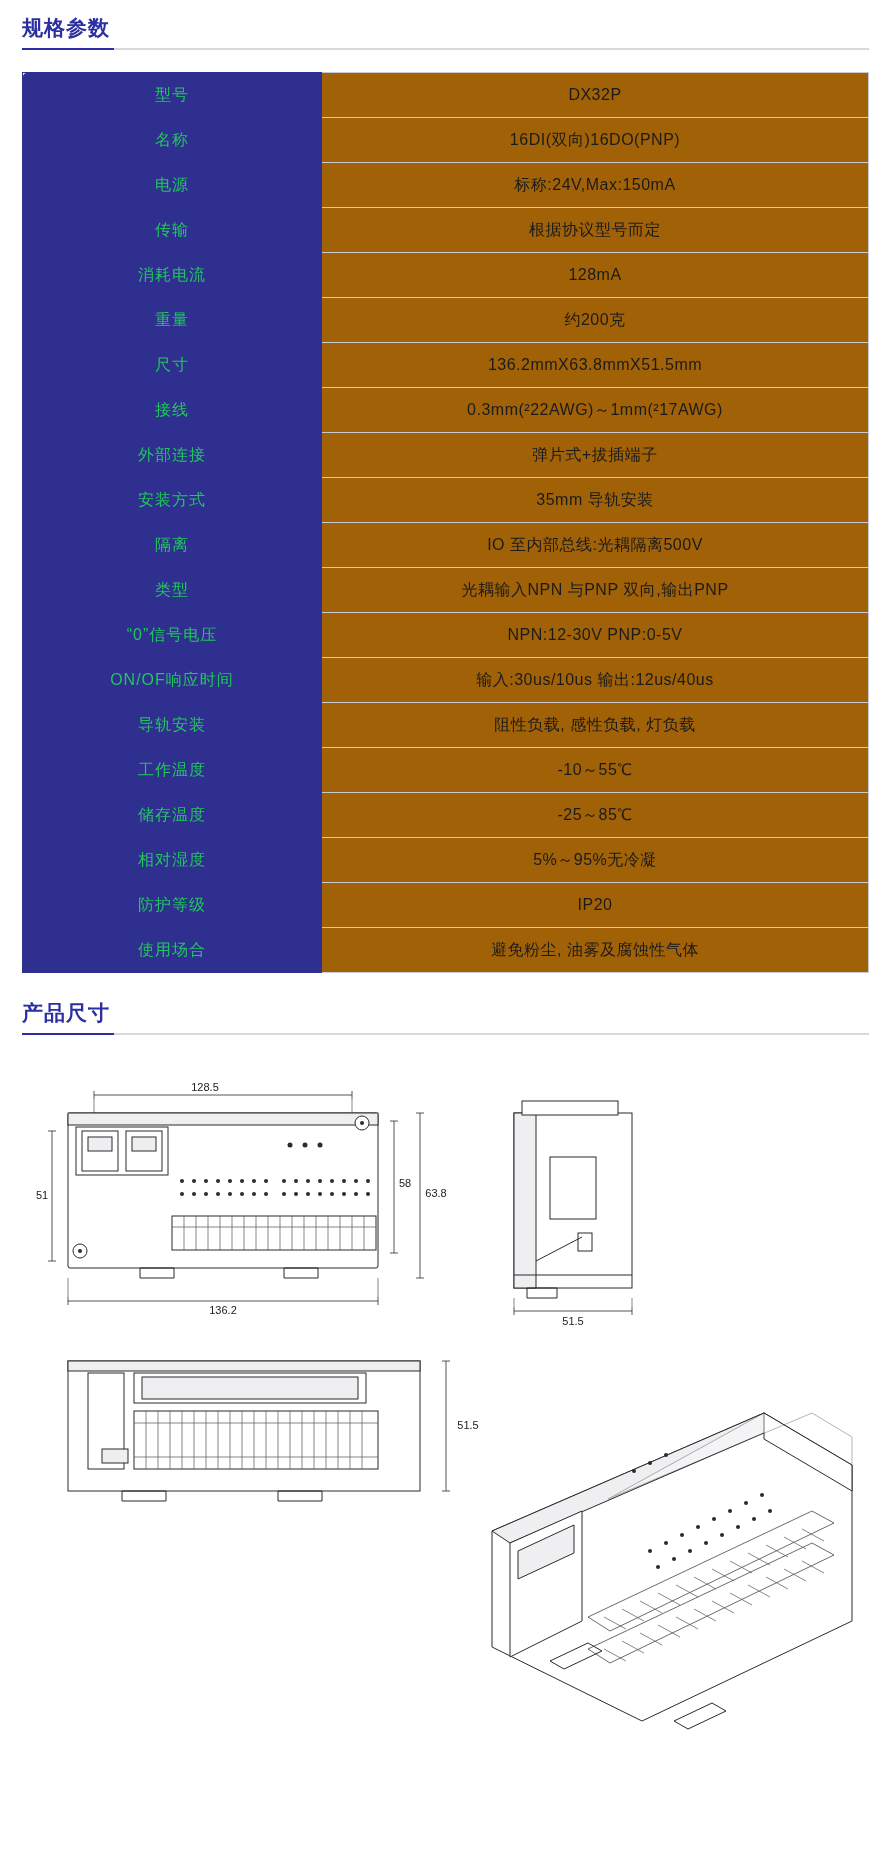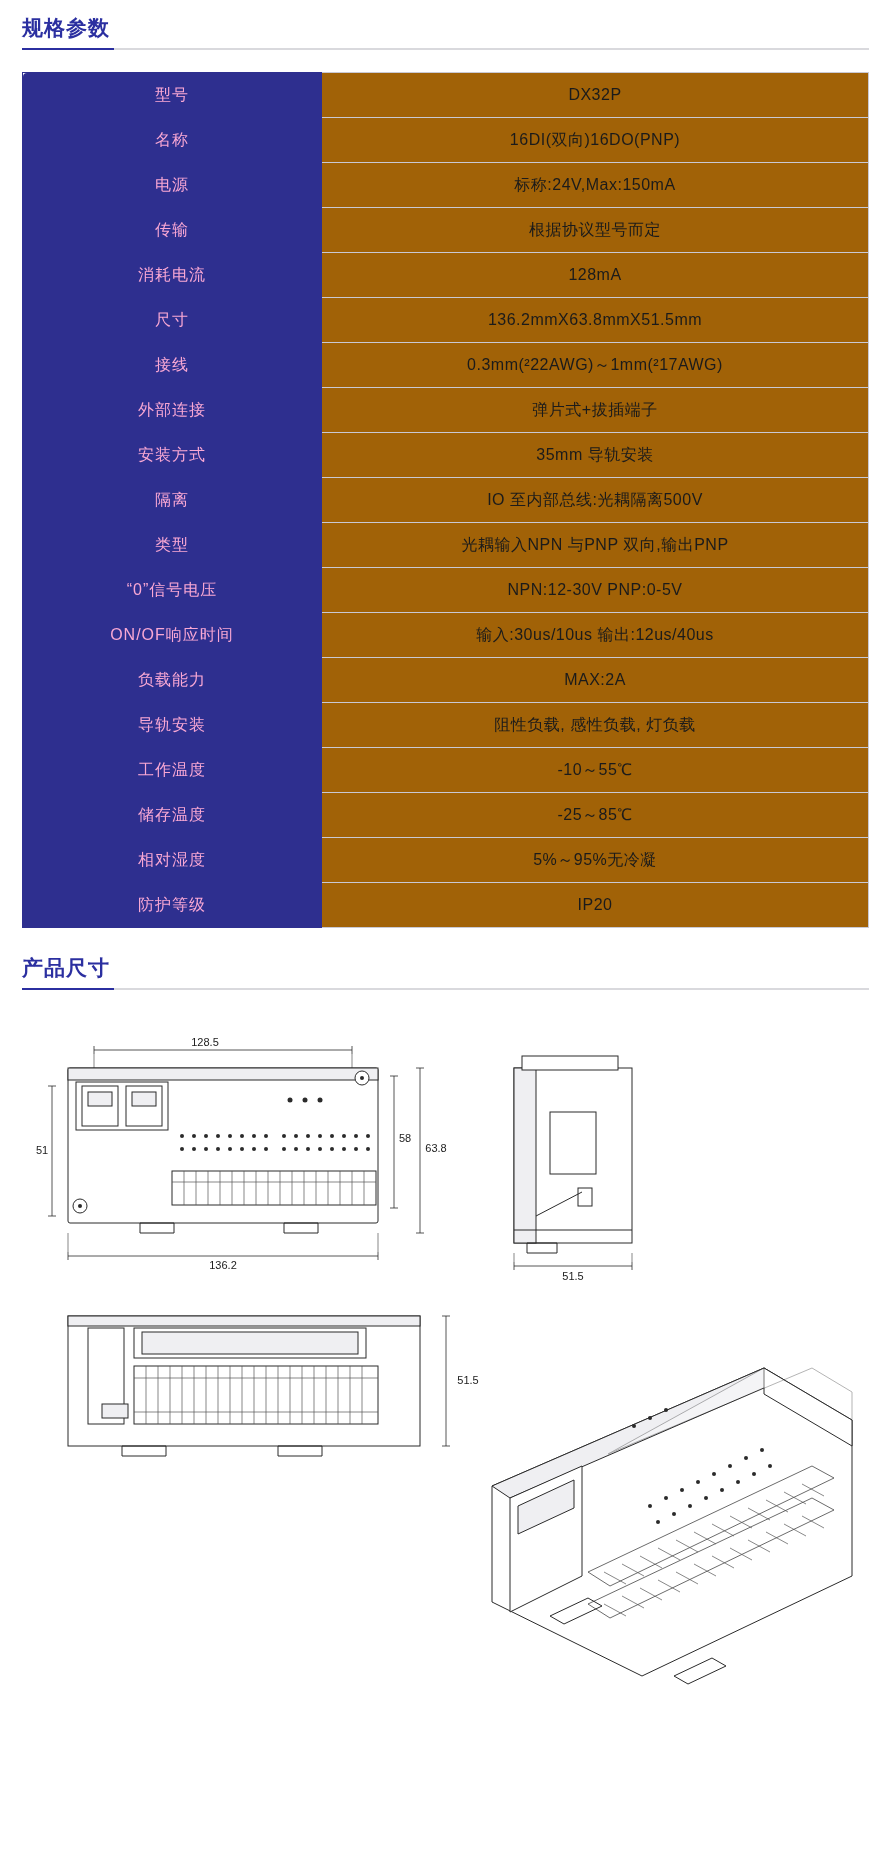--- a/index.html
+++ b/index.html
@@ -58,21 +58,21 @@
     border: 1px solid #c9c9d4;
     height: 40px;
     font-size: 16px;
     text-align: center;
     vertical-align: middle;
     padding: 2px 6px;
   }
   table.spec td.label {
     width: 286px;
     background: #2e2f8f;
-    color: #f9a8d4;
+    color: #22c55e;
     border-color: #2e2f8f;
     letter-spacing: 1px;
   }
   table.spec td.value {
     background: #a16207;
     color: #1b1b1b;
     letter-spacing: 0.5px;
   }
   table.spec tr:first-child td.label { border-top-left-radius: 4px; }
 
@@ -112,20 +112,24 @@
       </tr>
       <tr>
         <td class="label">传输</td>
         <td class="value">根据协议型号而定</td>
       </tr>
       <tr>
         <td class="label">消耗电流</td>
         <td class="value">128mA</td>
       </tr>
       <tr>
+        <td class="label">重量</td>
+        <td class="value">约200克</td>
+      </tr>
+      <tr>
         <td class="label">尺寸</td>
         <td class="value">136.2mmX63.8mmX51.5mm</td>
       </tr>
       <tr>
         <td class="label">接线</td>
         <td class="value">0.3mm(²22AWG)～1mm(²17AWG)</td>
       </tr>
       <tr>
         <td class="label">外部连接</td>
         <td class="value">弹片式+拔插端子</td>
@@ -144,42 +148,42 @@
       </tr>
       <tr>
         <td class="label">“0”信号电压</td>
         <td class="value">NPN:12-30V PNP:0-5V</td>
       </tr>
       <tr>
         <td class="label">ON/OF响应时间</td>
         <td class="value">输入:30us/10us 输出:12us/40us</td>
       </tr>
       <tr>
-        <td class="label">负载能力</td>
-        <td class="value">MAX:2A</td>
-      </tr>
-      <tr>
         <td class="label">导轨安装</td>
         <td class="value">阻性负载, 感性负载, 灯负载</td>
       </tr>
       <tr>
         <td class="label">工作温度</td>
         <td class="value">-10～55℃</td>
       </tr>
       <tr>
         <td class="label">储存温度</td>
         <td class="value">-25～85℃</td>
       </tr>
       <tr>
         <td class="label">相对湿度</td>
         <td class="value">5%～95%无冷凝</td>
       </tr>
       <tr>
         <td class="label">防护等级</td>
         <td class="value">IP20</td>
+      </tr>
+      <tr>
+        <td class="label">使用场合</td>
+        <td class="value">避免粉尘, 油雾及腐蚀性气体</td>
       </tr>
     </tbody>
   </table>
 
   <div class="section-head" style="margin-top:26px;">
     <div class="title">产品尺寸</div>
     <div class="rule"></div>
   </div>
 
   <div class="dim-wrap">

